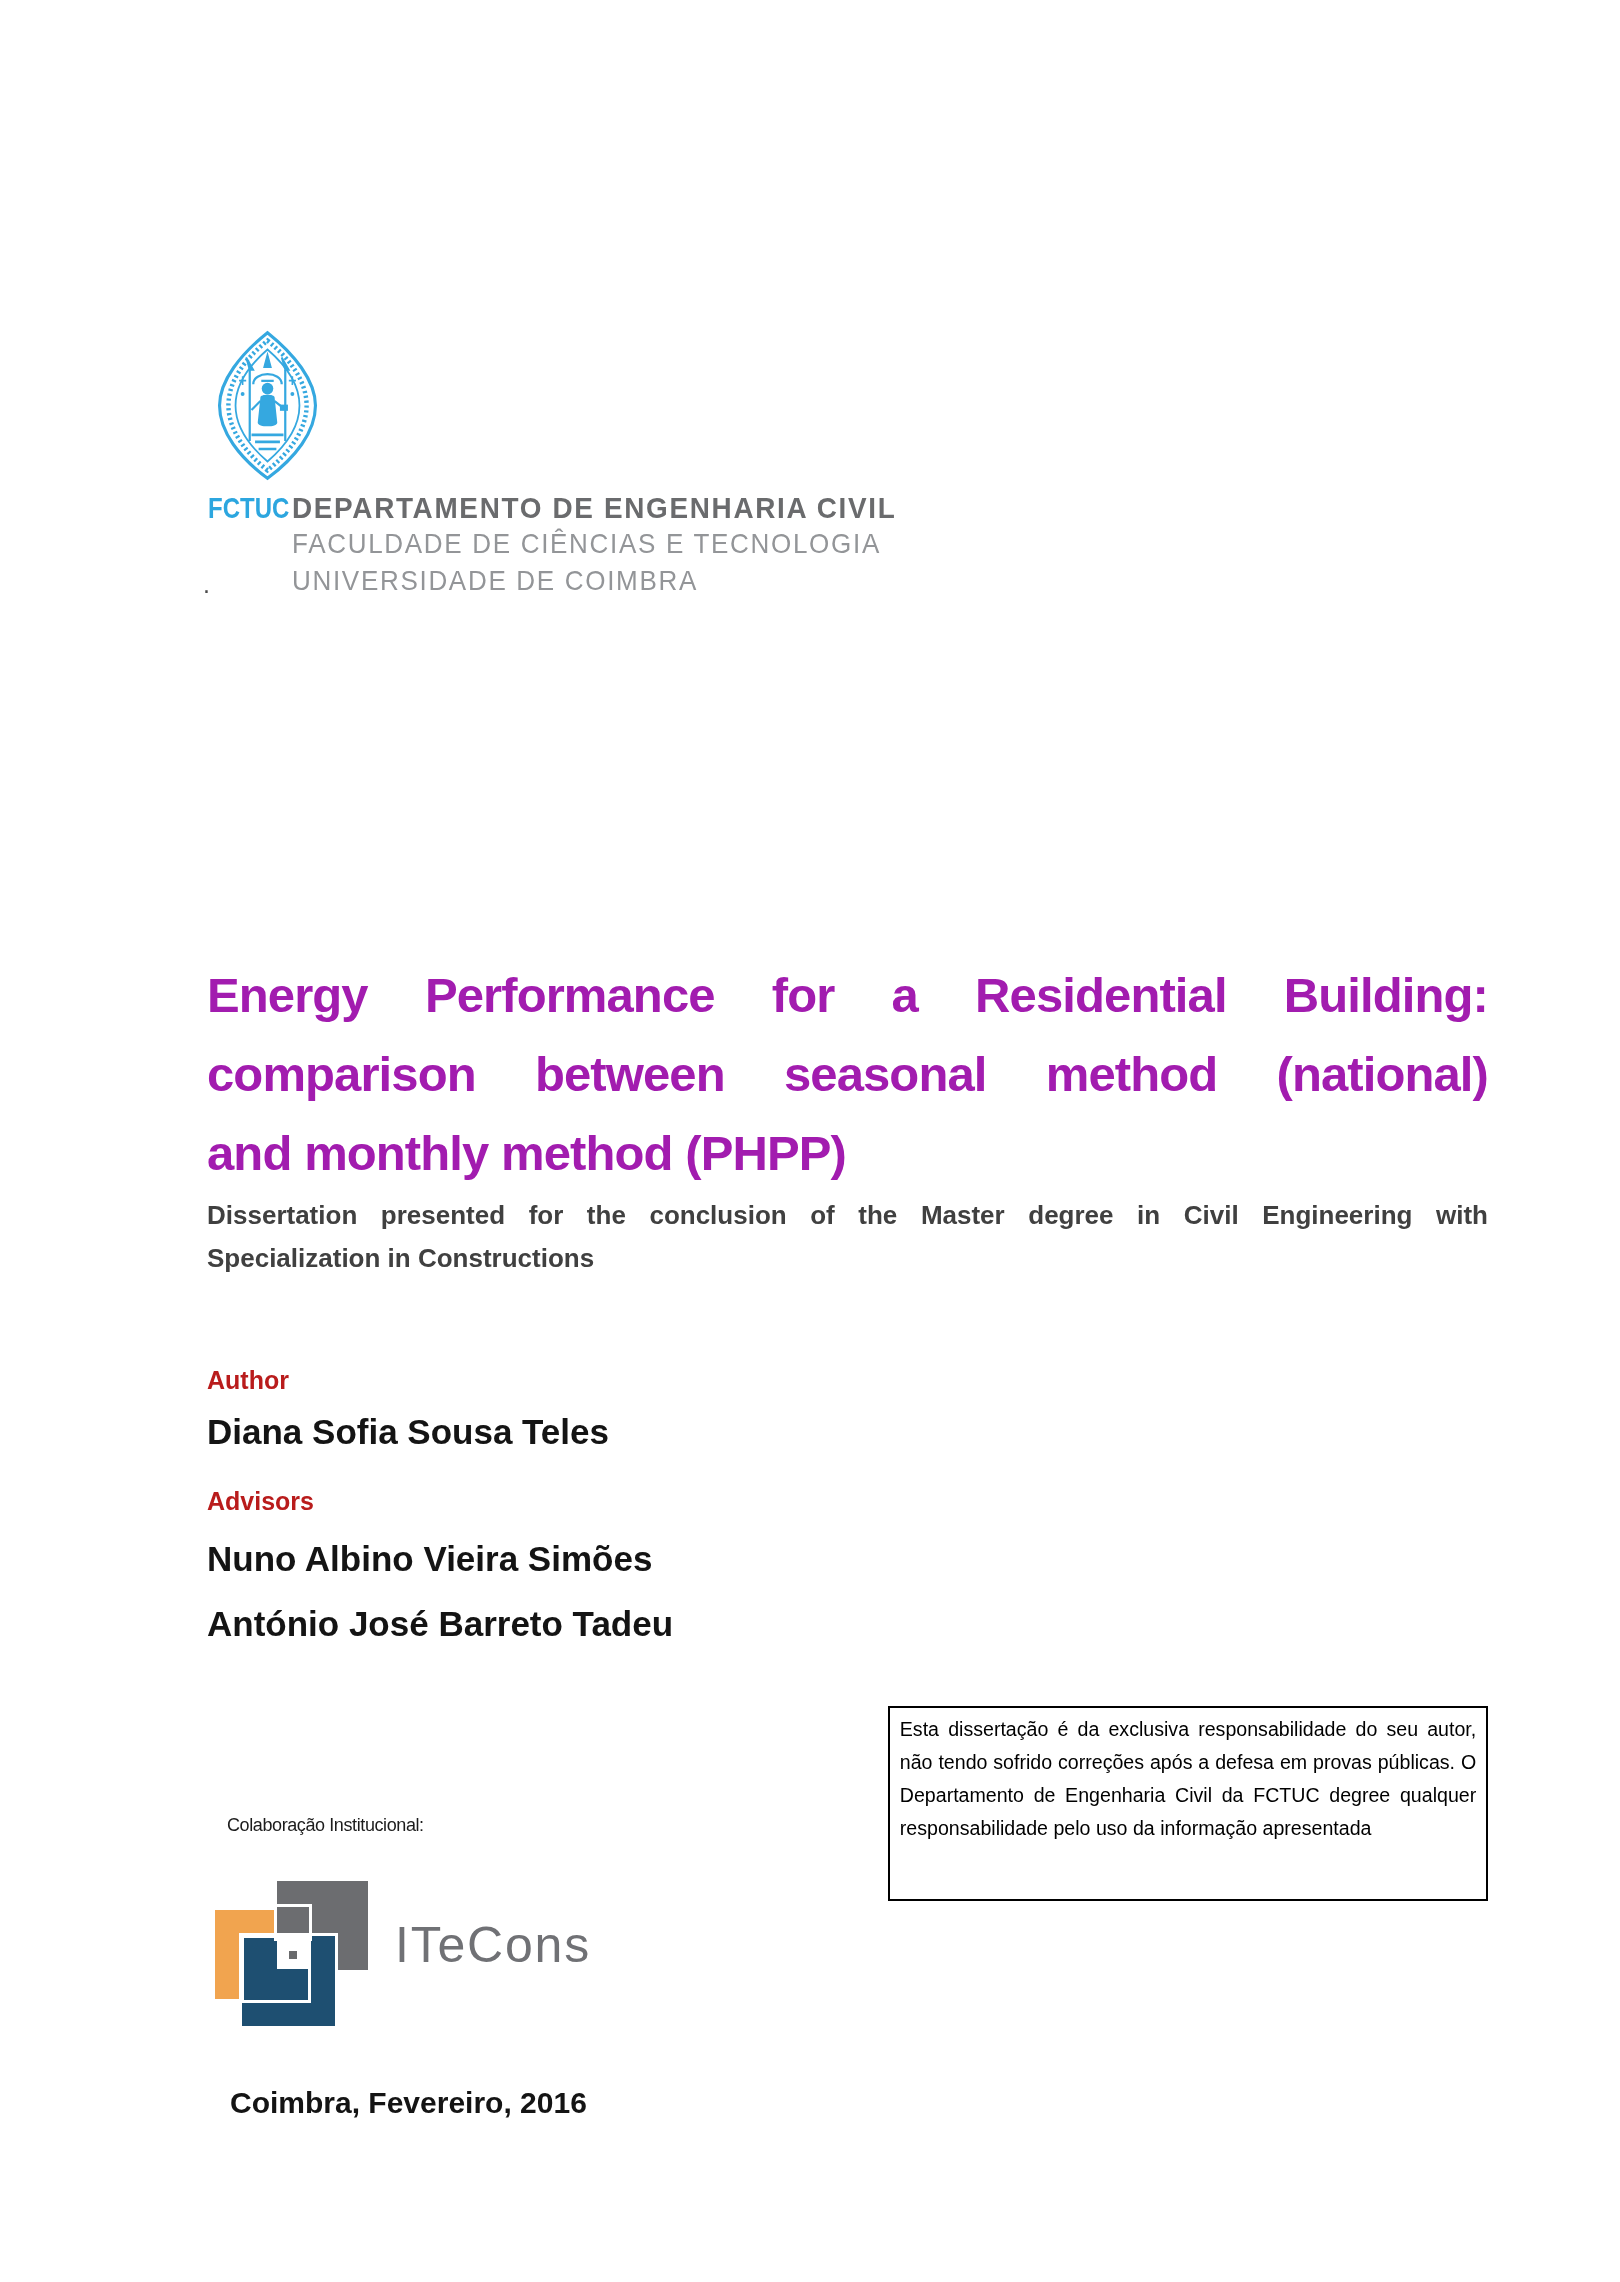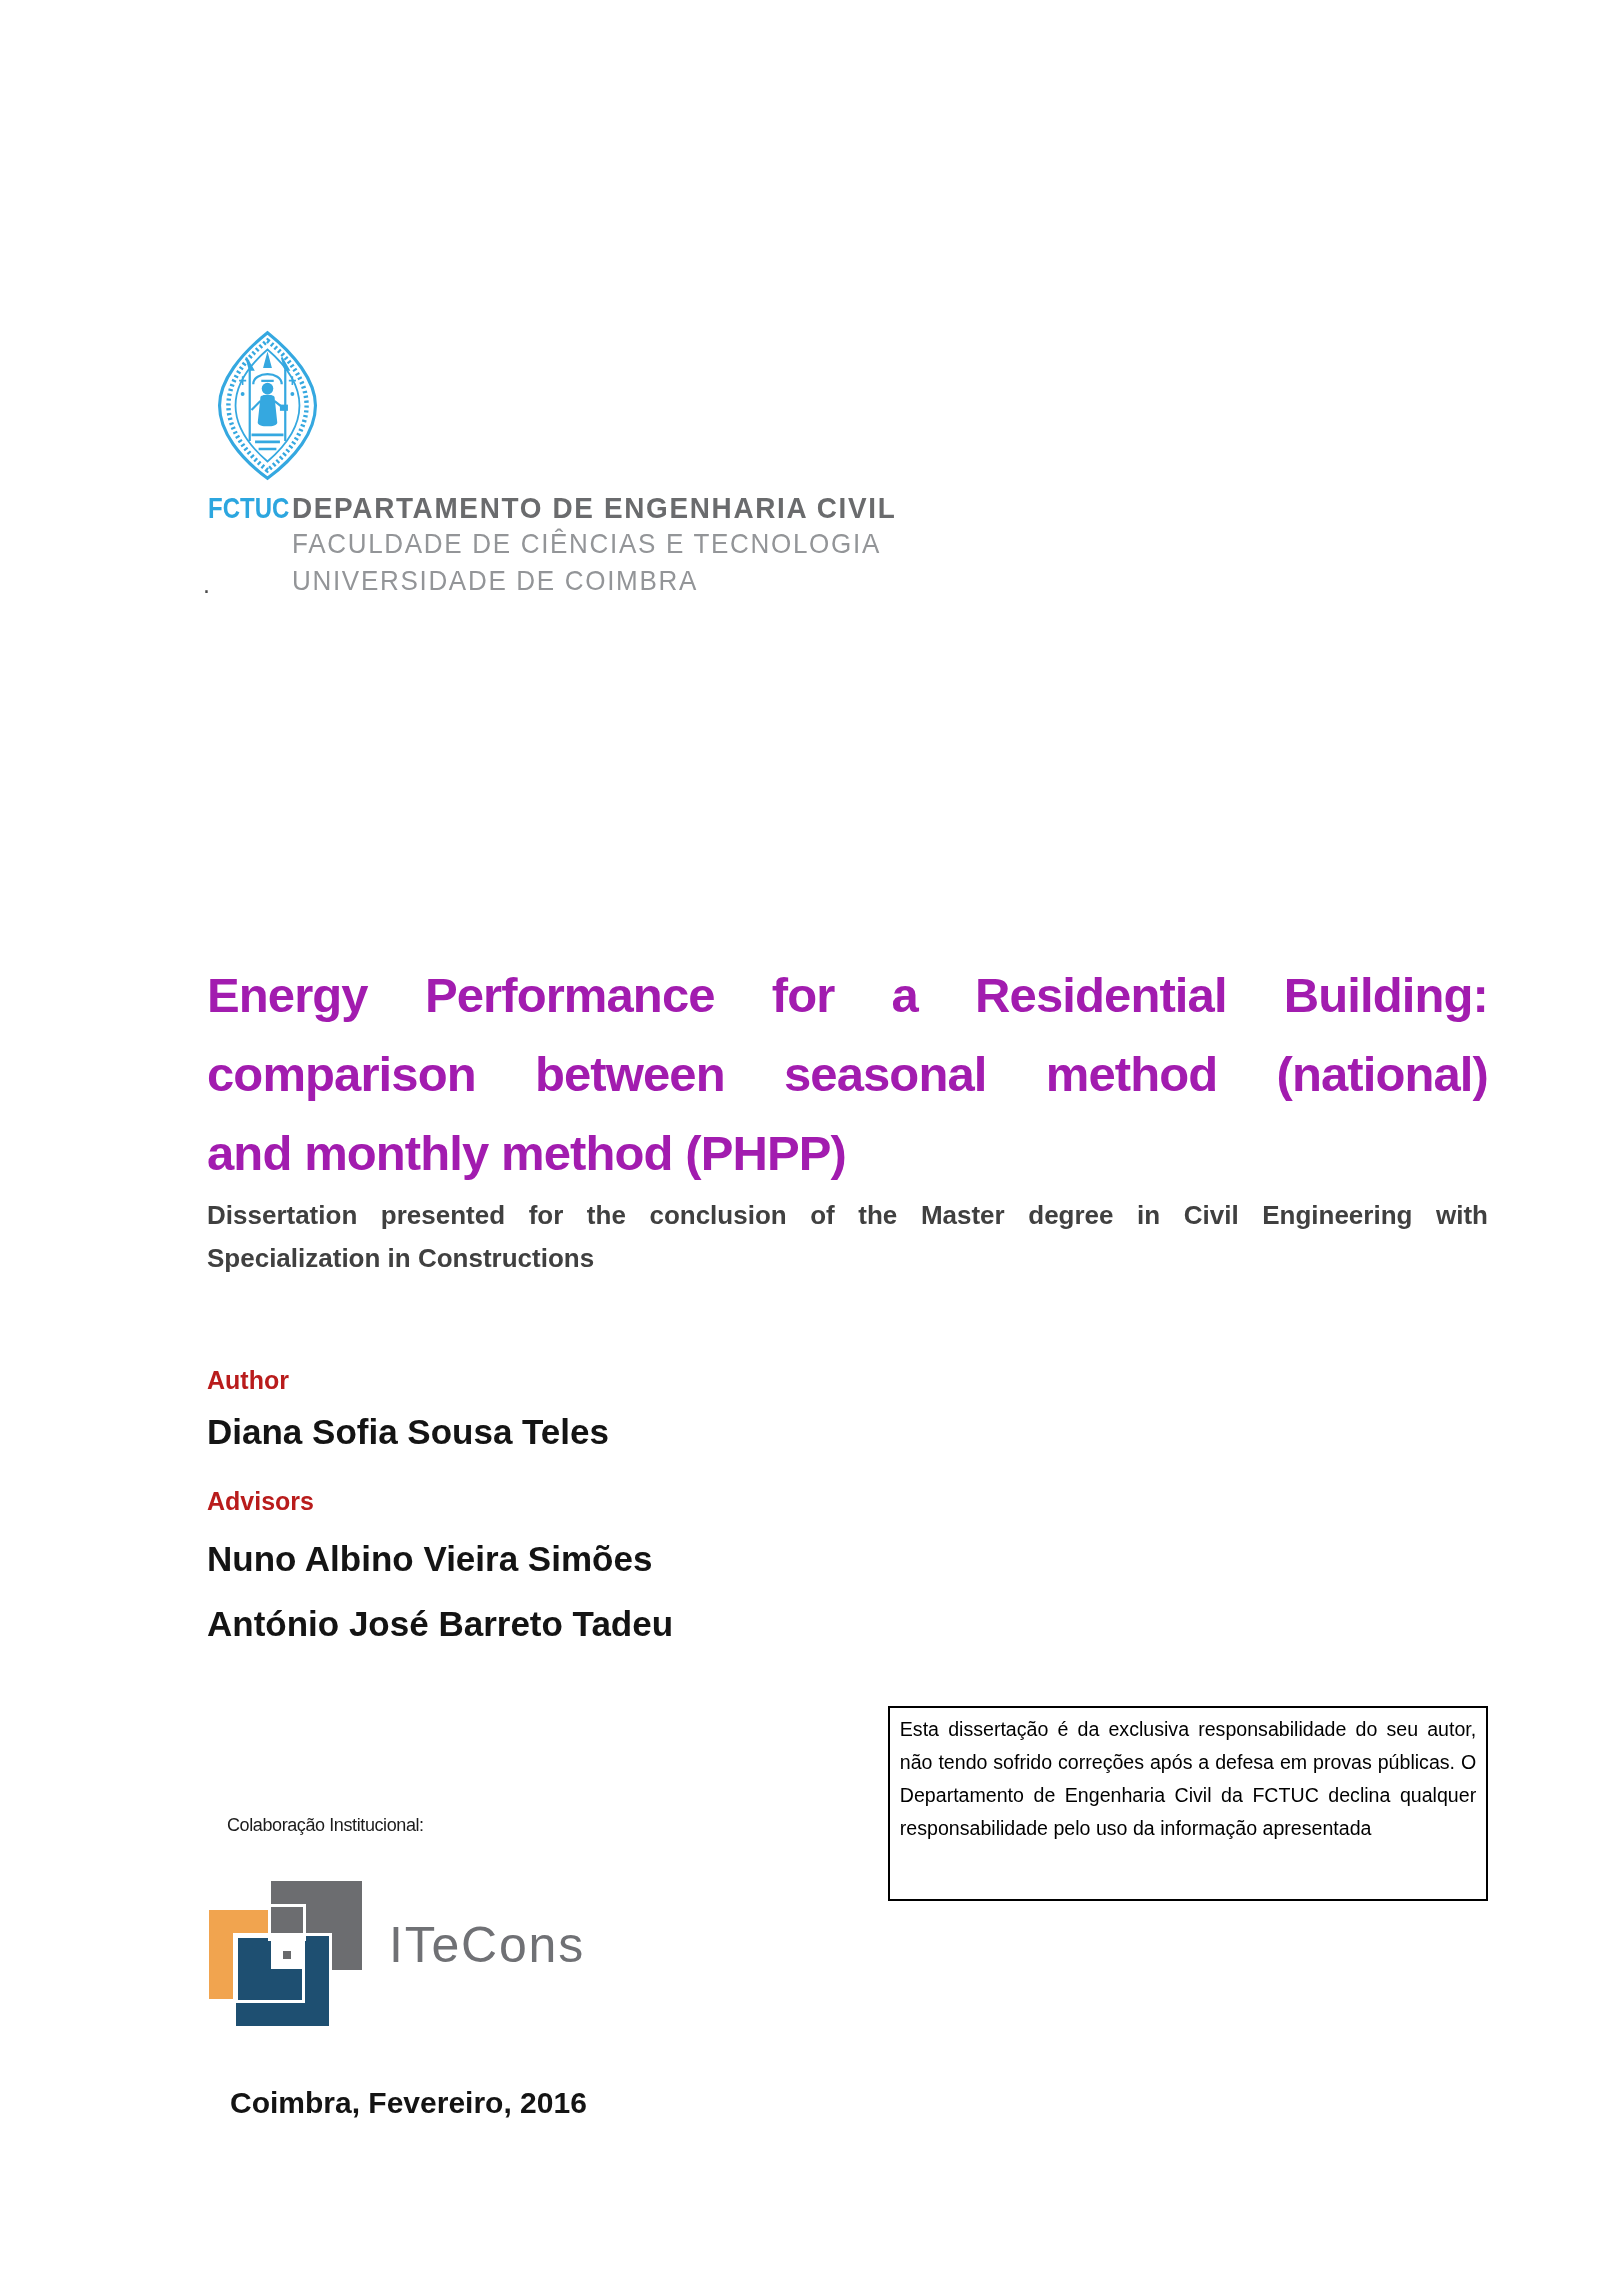--- a/index.html
+++ b/index.html
@@ -71,21 +71,21 @@
   .disclaimer p{
     margin:0;font-size:19.6px;line-height:33px;color:#000000;
     text-align:justify;
   }
 
   
   .collab-label{
     left:227px;top:1815px;
     font-size:18px;font-weight:400;color:#1c1c1c;letter-spacing:-0.4px;
   }
-  .logo-cluster{left:209px;top:1877px;width:392px;height:156px;}
+  .logo-cluster{left:215px;top:1877px;width:392px;height:156px;}
   .logo-cluster .sq{position:absolute;}
   .sq-orange{left:0px;top:33px;width:89px;height:89px;background:#F1A44F;z-index:1;}
   .sq-gray{left:62px;top:3.6px;width:91px;height:89px;background:#6C6D70;z-index:1;}
   .sq-blue{
     left:24px;top:56px;width:99px;height:96px;
     box-sizing:border-box;border:3.6px solid #ffffff;background:#1E4F71;z-index:2;
   }
   .sq-outline-bottom{
     left:26px;top:58px;width:70px;height:68px;
     box-sizing:border-box;border:3.6px solid #ffffff;background:transparent;z-index:3;
@@ -155,21 +155,21 @@
     <div>Specialization in Constructions</div>
   </div>
 
   <div class="abs small-label author-label">Author</div>
   <div class="abs person-name author-name">Diana Sofia Sousa Teles</div>
   <div class="abs small-label advisors-label">Advisors</div>
   <div class="abs person-name advisor-2">António José Barreto Tadeu</div>
   <div class="abs person-name advisor-1">Nuno Albino Vieira Simões</div>
 
   <div class="abs disclaimer">
-    <p>Esta dissertação é da exclusiva responsabilidade do seu autor, não tendo sofrido correções após a defesa em provas públicas. O Departamento de Engenharia Civil da FCTUC declina qualquer responsabilidade pelo uso da informação apresentada</p>
+    <p>Esta dissertação é da exclusiva responsabilidade do seu autor, não tendo sofrido correções após a defesa em provas públicas. O Departamento de Engenharia Civil da FCTUC degree qualquer responsabilidade pelo uso da informação apresentada</p>
   </div>
 
   <div class="abs collab-label">Colaboração Institucional:</div>
 
   <div class="abs logo-cluster">
     <div class="sq sq-orange"></div>
     <div class="sq sq-gray"></div>
     <div class="sq sq-blue"></div>
     <div class="sq sq-outline-bottom"></div>
     <div class="sq sq-outline-top"></div>

